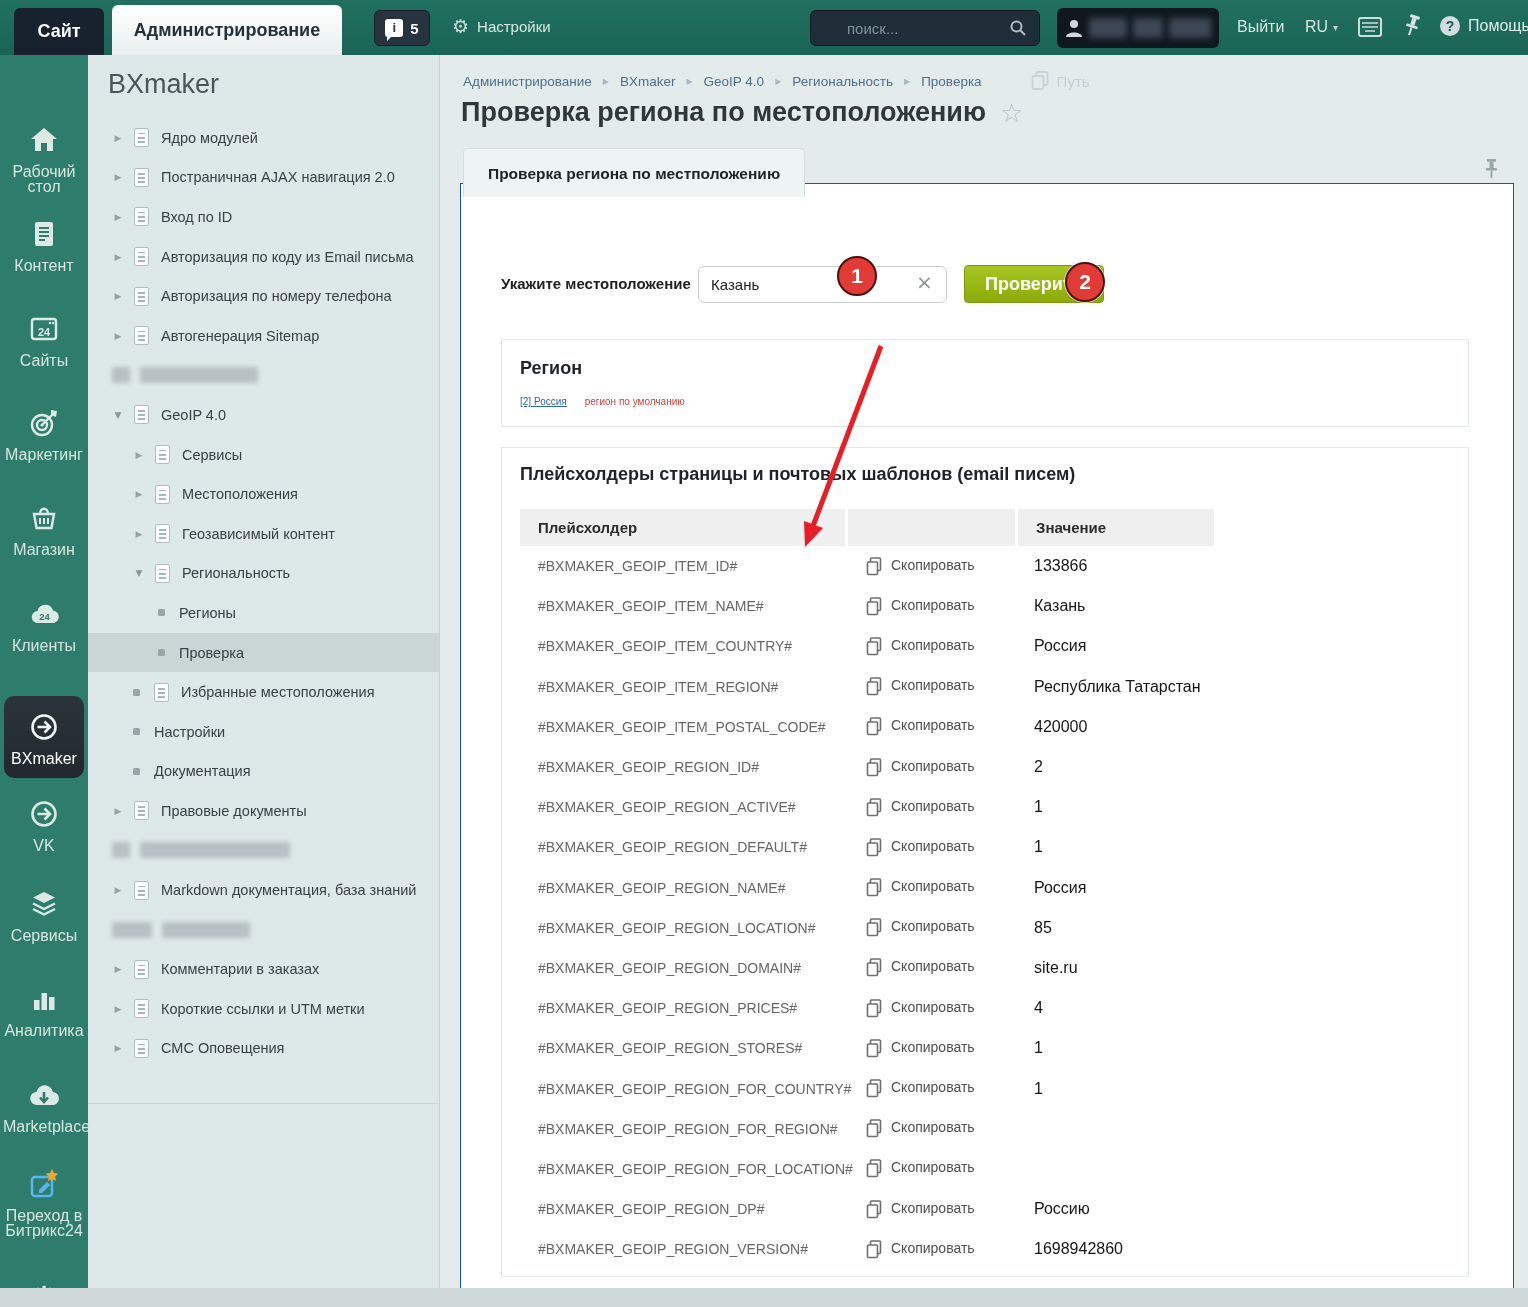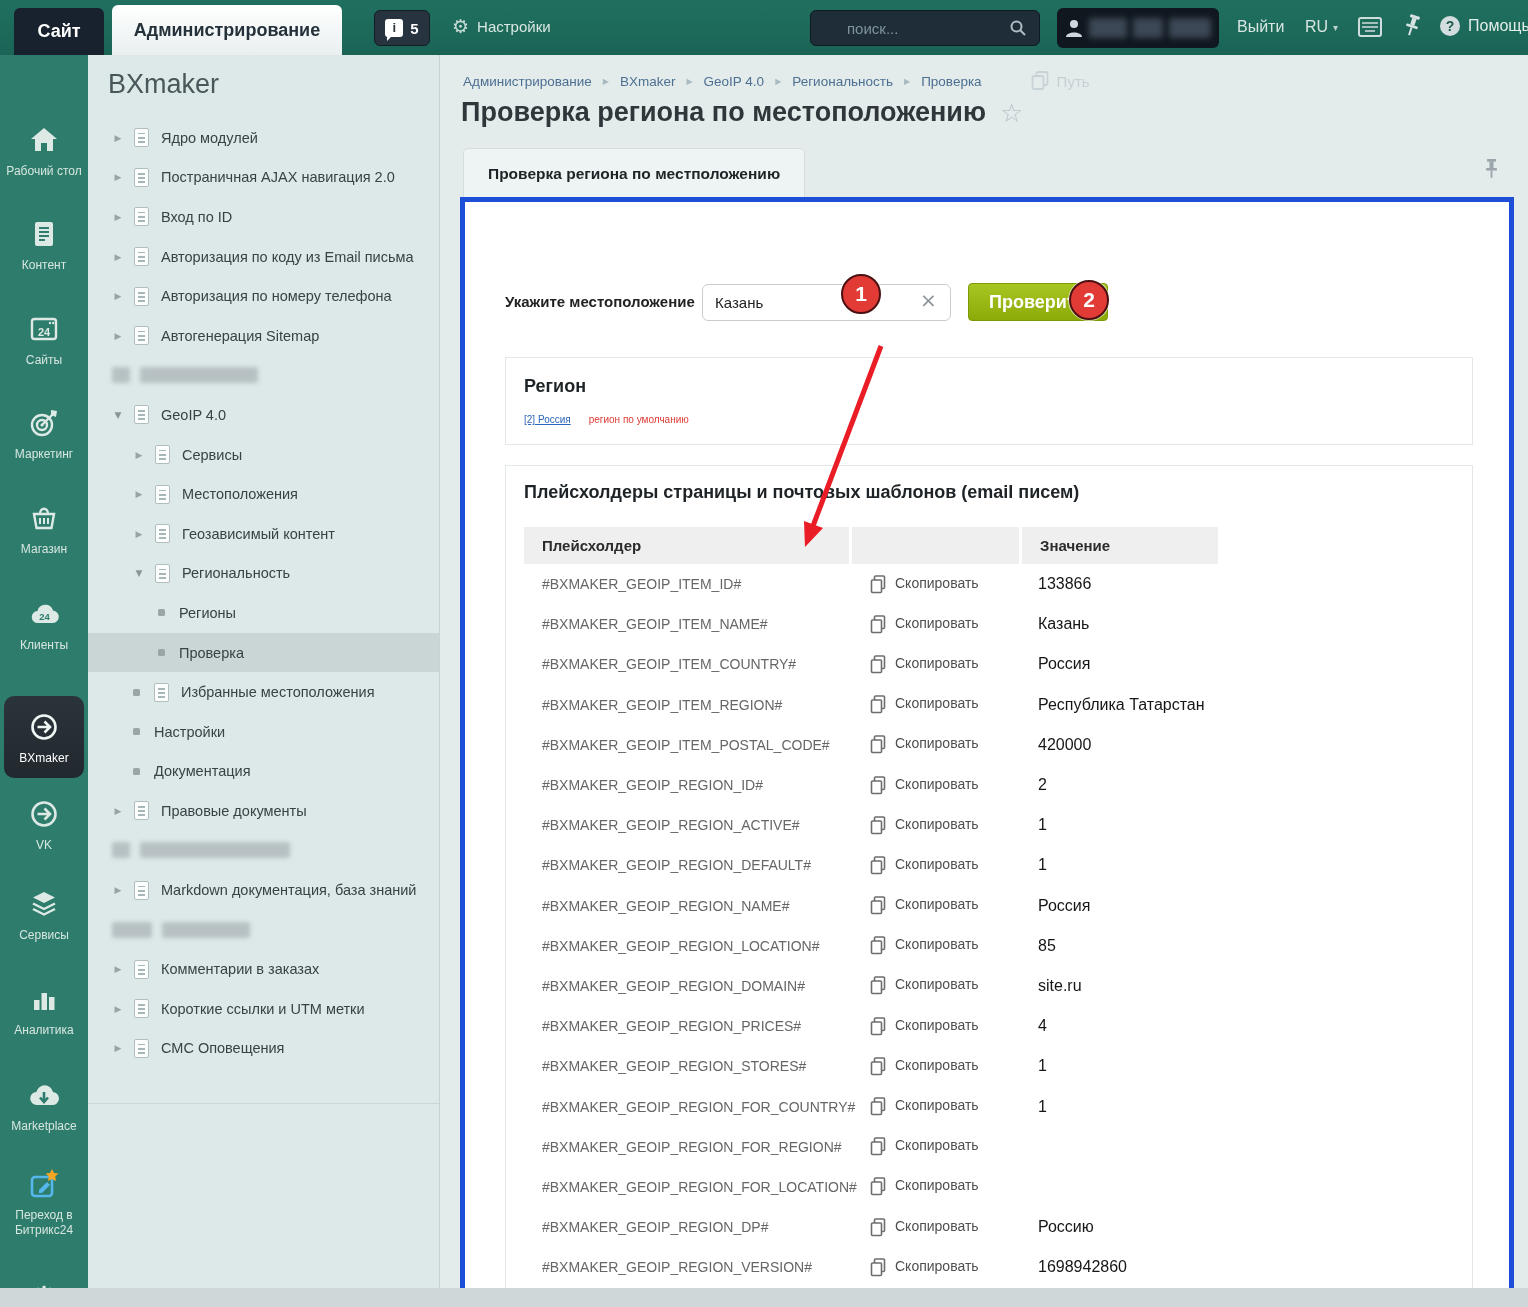--- a/index.html
+++ b/index.html
@@ -42,21 +42,21 @@
   .tb-ic{position:absolute;cursor:pointer;}
   .help{position:absolute;left:1440px;top:16px;display:flex;align-items:center;gap:8px;
         color:#e2eeea;font-size:16px;cursor:pointer;}
   .help-q{width:20px;height:20px;border-radius:50%;background:#d3dde0;color:#1c584c;
           font-weight:bold;font-size:14px;text-align:center;line-height:20px;}
 
   
   .rail{position:absolute;left:0;top:55px;width:88px;height:1252px;background:#2e7d6c;z-index:10;}
   .rail-item{position:absolute;left:0;width:88px;text-align:center;cursor:pointer;}
   .rail-item .ric{height:38px;display:flex;align-items:center;justify-content:center;}
-  .rail-item .rlb{margin-top:5px;font-size:12px;line-height:15px;color:#d7e6e1;padding:0 3px;}
+  .rail-item .rlb{margin-top:5px;font-size:16px;line-height:15px;color:#d7e6e1;padding:0 3px;}
   .rail-item.selected{left:4px;width:80px;background:linear-gradient(#2c343b,#21282e);
         border-radius:10px;padding:12px 0 12px;}
   .rail-item.selected .rlb{color:#fff;}
 
   
   .sidebar{position:absolute;left:88px;top:55px;width:352px;height:1252px;background:#dde8e8;
            border-right:1px solid #c6d3d3;}
   .sb-title{position:absolute;left:20px;top:14px;margin:0;font-size:27px;font-weight:normal;
             color:#49565a;}
   .menu{position:absolute;left:0;top:63px;width:100%;}
@@ -83,22 +83,22 @@
   .crumb-sep{font-size:8px;color:#a9b9c2;}
   .path-wrap{display:flex;align-items:center;gap:8px;margin-left:38px;color:#c6d1d5;
              font-size:15px;}
   .ptitle{position:absolute;left:20px;top:42px;margin:0;font-size:27px;font-weight:bold;
           color:#30373b;display:flex;align-items:center;gap:14px;}
   .star{font-size:26px;color:#b6c3c8;font-weight:normal;cursor:pointer;}
   .tab{position:absolute;left:22px;top:93px;height:49px;padding:0 24px;line-height:49px;
        background:#eef3f3;border:1px solid #d5dede;border-bottom:none;border-radius:5px 5px 0 0;
        font-weight:bold;font-size:15.5px;color:#1d2326;z-index:3;cursor:default;}
   .panel-pin{position:absolute;right:28px;top:103px;cursor:pointer;}
-  .panel{position:absolute;left:19px;top:142px;width:1054px;height:1110px;background:#fff;
-         border:5px solid #1d4ed8;z-index:2;}
+  .panel{position:absolute;left:19px;top:128px;width:1054px;height:1110px;background:#fff;
+         border:1px solid #1d4ed8;z-index:2;}
 
   
   .f-label{position:absolute;left:40px;top:91px;font-weight:bold;font-size:15px;color:#222;}
   .f-input{position:absolute;left:237px;top:82px;width:249px;height:37px;border:1px solid #c9cdcd;
            border-radius:6px;font-size:15px;color:#222;padding:0 34px 0 12px;
            font-family:"Liberation Sans",sans-serif;}
   .f-clear{position:absolute;left:455px;top:88px;font-size:20px;color:#8b9598;cursor:pointer;
            line-height:1;}
   .f-btn{position:absolute;left:503px;top:81px;height:38px;padding:0 20px;border-radius:4px;
          background:linear-gradient(#a8c622,#8cab08);border:1px solid #7a9a06;color:#fff;

